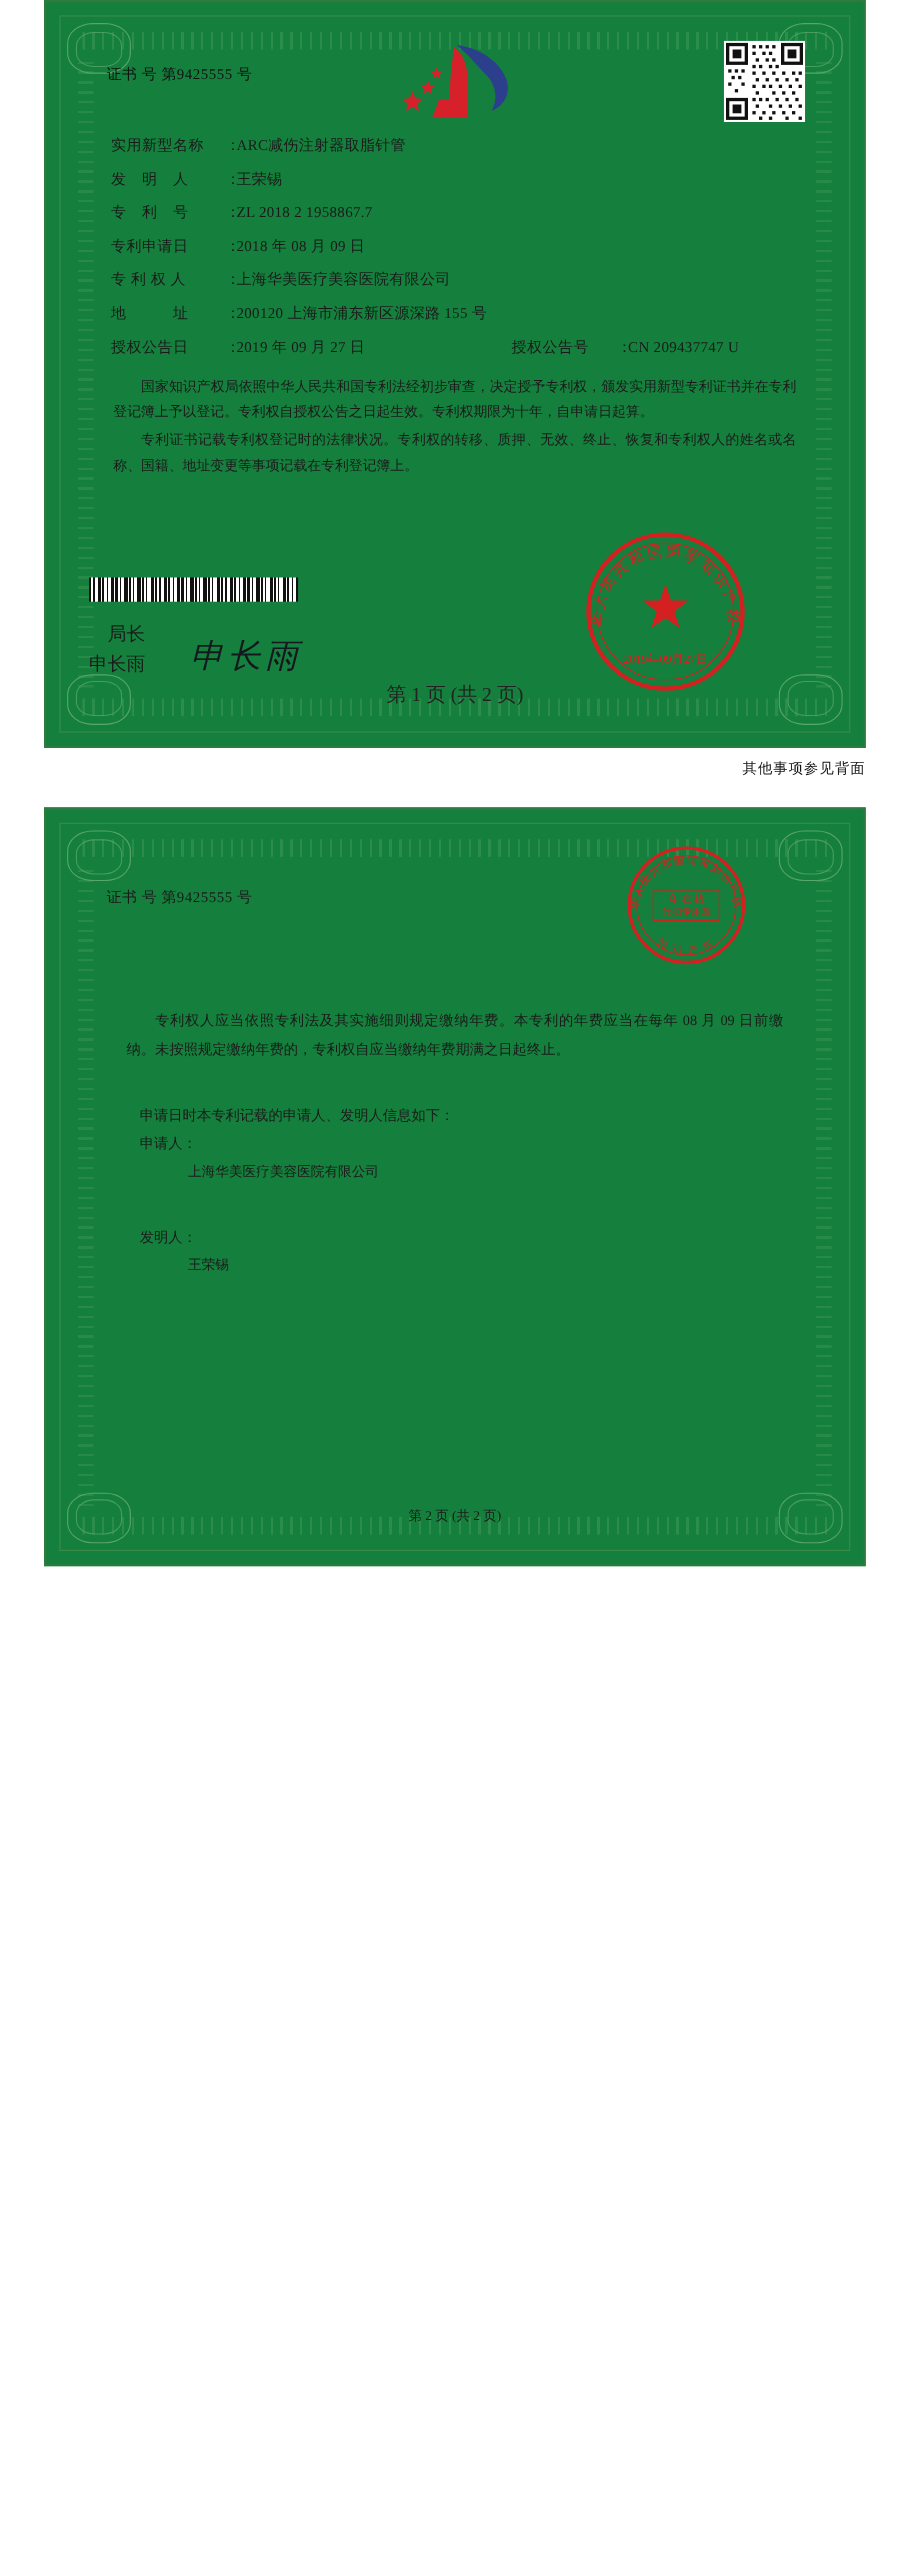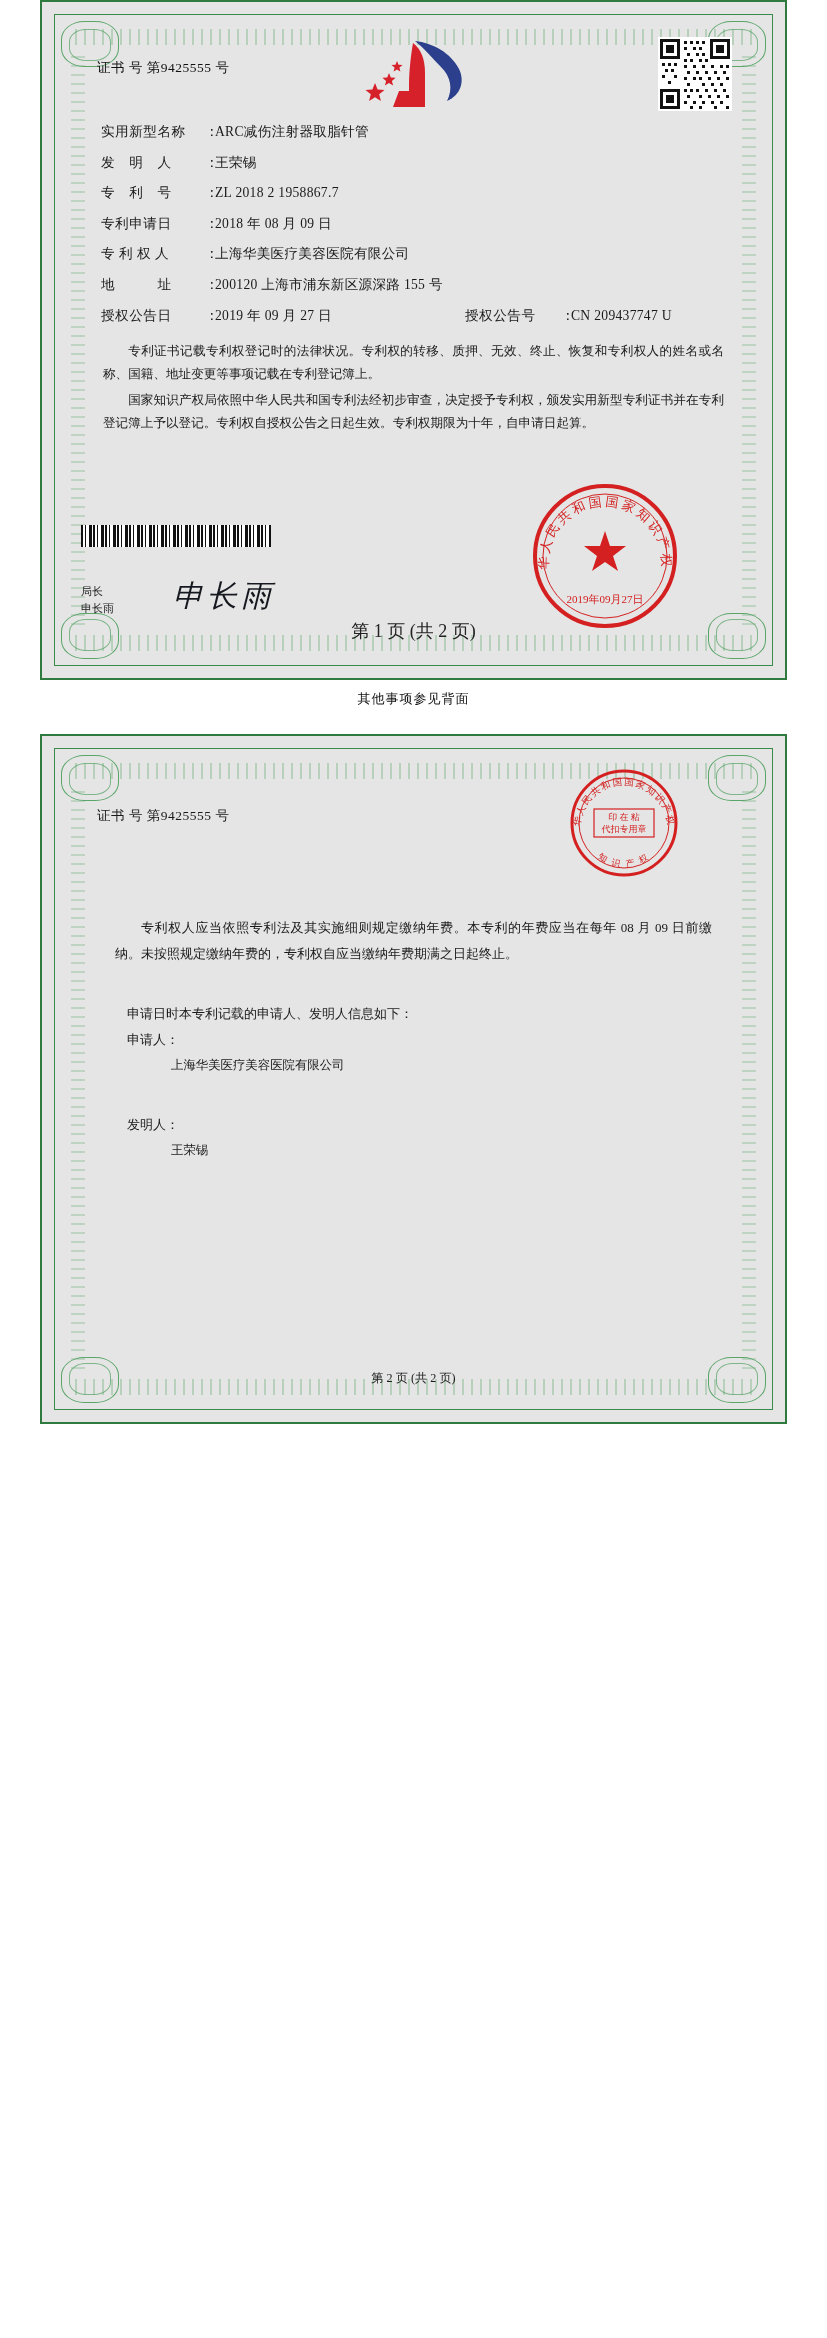--- a/index.html
+++ b/index.html
@@ -16,21 +16,21 @@
     position: relative;
     width: 827px;
     box-sizing: border-box;
   }
   
   .cert {
     position: relative;
     margin: 0 auto;
     width: 747px;
     box-sizing: border-box;
-    background: #e5e5e5;
+    background: #15803d;
     border: 2px solid #2f7a3e;
     padding: 10px;
   }
   .cert-inner {
     position: relative;
     border: 1px solid #3a8b4b;
     box-sizing: border-box;
     height: 100%;
     padding: 18px 34px 10px 34px;
   }
@@ -172,22 +172,23 @@
     background:
       repeating-linear-gradient(90deg,
         #111 0px, #111 2px, #fff 2px, #fff 4px,
         #111 4px, #111 5px, #fff 5px, #fff 8px,
         #111 8px, #111 11px, #fff 11px, #fff 12px);
   }
   .signature-block {
     position: absolute;
     left: 26px;
     bottom: 48px;
-    font-size: 11px;
+    font-size: 17px;
     line-height: 1.55;
+    text-align: right;
   }
   .handwriting {
     position: absolute;
     left: 118px;
     bottom: 48px;
     font-size: 30px;
     font-family: "DejaVu Serif", serif;
     font-style: italic;
     color: #15191f;
     letter-spacing: 4px;
@@ -204,21 +205,21 @@
     position: absolute;
     left: 0; right: 0;
     bottom: 22px;
     text-align: center;
     font-size: 18px;
     color: #222;
   }
   .below-note {
     width: 747px;
     margin: 10px auto 0 auto;
-    text-align: center;
+    text-align: right;
     font-size: 13px;
     letter-spacing: 1px;
     color: #111;
   }
 
   
   #page2 { margin-top: 26px; }
   #page2 .cert { height: 690px; padding: 12px; }
   .p2-head { position: relative; height: 86px; }
   .p2-cert-no {
@@ -406,22 +407,22 @@
           <span class="f-label">授权公告日</span>
           <span class="f-colon">：</span>
           <span class="f-value">2019 年 09 月 27 日</span>
           <span class="f-label2">授权公告号</span>
           <span class="f-colon">：</span>
           <span class="f-value">CN 209437747 U</span>
         </div>
       </div>
 
       <div class="paras">
+        <p>国家知识产权局依照中华人民共和国专利法经初步审查，决定授予专利权，颁发实用新型专利证书并在专利登记簿上予以登记。专利权自授权公告之日起生效。专利权期限为十年，自申请日起算。</p>
         <p>专利证书记载专利权登记时的法律状况。专利权的转移、质押、无效、终止、恢复和专利权人的姓名或名称、国籍、地址变更等事项记载在专利登记簿上。</p>
-        <p>国家知识产权局依照中华人民共和国专利法经初步审查，决定授予专利权，颁发实用新型专利证书并在专利登记簿上予以登记。专利权自授权公告之日起生效。专利权期限为十年，自申请日起算。</p>
       </div>
 
       <div class="barcode"></div>
 
       <div class="signature-block">
         <div>局长</div>
         <div>申长雨</div>
       </div>
       <div class="handwriting">申长雨</div>
 

